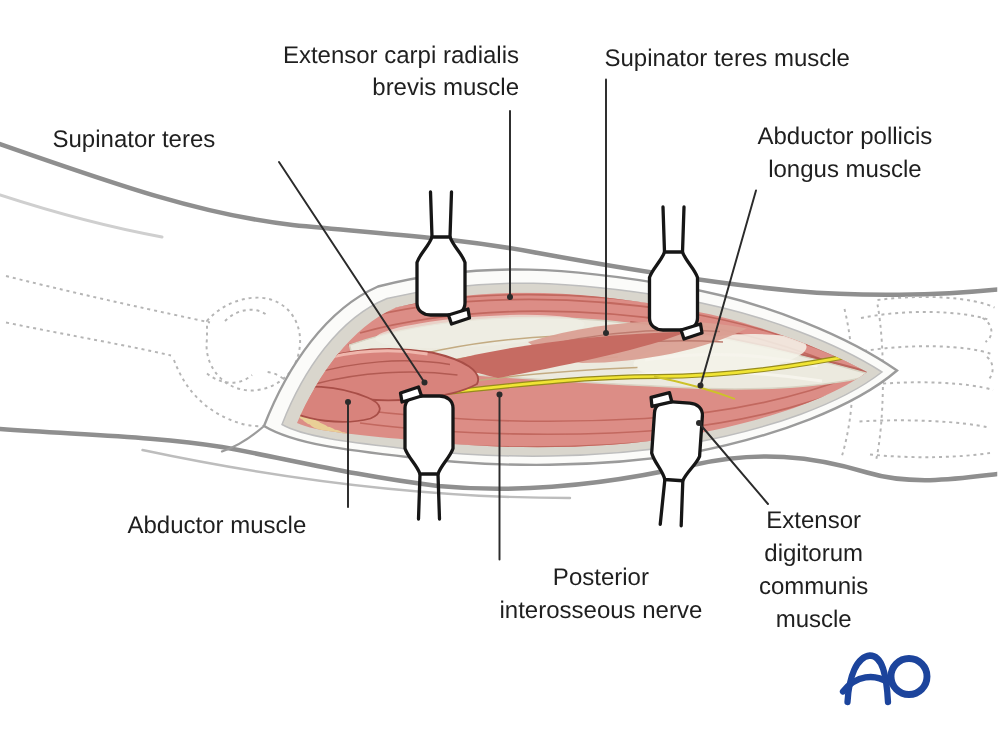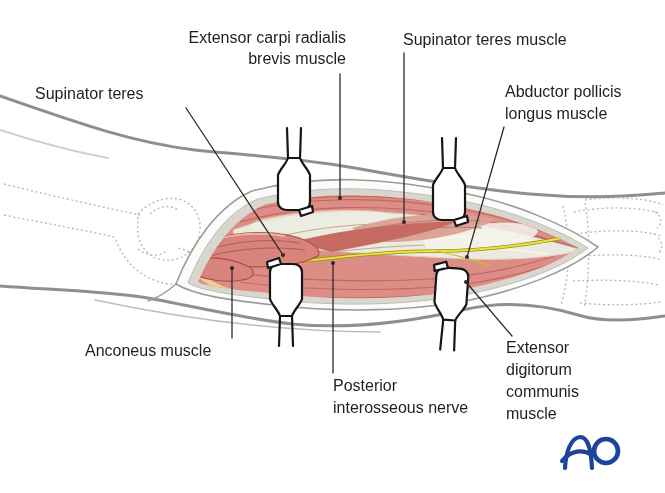--- a/index.html
+++ b/index.html
@@ -1,21 +1,21 @@
 <!DOCTYPE html>
 <html><head>
 <meta charset="utf-8">
 <style>
   html,body{margin:0;padding:0;background:#fff;}
   .stage{position:relative;width:665px;height:493px;background:#ffffff;overflow:hidden;
          font-family:"Liberation Sans",sans-serif;padding-left:16px;}
   .stage svg{position:absolute;left:0;top:0;}
   .lbl{position:absolute;font-size:16px;line-height:21px;color:#1f1f1f;white-space:pre-line;}
   .lbl.right{text-align:right;}
-  .lbl.wide{line-height:22px;}
+  .lbl.wide{line-height:22px;text-align:center;}
 </style>
 </head>
 <body>
 
 <div class="stage">
 
   <svg width="665" height="493" viewBox="0 0 665 493">
     <defs>
       <clipPath id="woundClip">
         <path d="M198,282 C212,250 234,218 264,205 C328,190 386,194 450,205 C504,214 550,233 578,248 C552,267 508,281 455,291 C399,300 336,300 280,294 C241,290 210,288 198,282 Z"></path>
@@ -161,21 +161,21 @@
   <div class="lbl right" style="left:155px;top:27px;width:191px;">Extensor carpi radialis
 brevis muscle</div>
 
   <div class="lbl" style="left:403px;top:29px;">Supinator teres muscle</div>
 
   <div class="lbl" style="left:35px;top:83px;">Supinator teres</div>
 
   <div class="lbl wide" style="left:505px;top:81px;">Abductor pollicis
 longus muscle</div>
 
-  <div class="lbl" style="left:85px;top:340px;">Anconeus muscle</div>
+  <div class="lbl" style="left:85px;top:340px;">Abductor muscle</div>
 
   <div class="lbl wide" style="left:333px;top:375px;">Posterior
 interosseous nerve</div>
 
   <div class="lbl wide" style="left:506px;top:337px;">Extensor
 digitorum
 communis
 muscle</div>
 
 </div>

